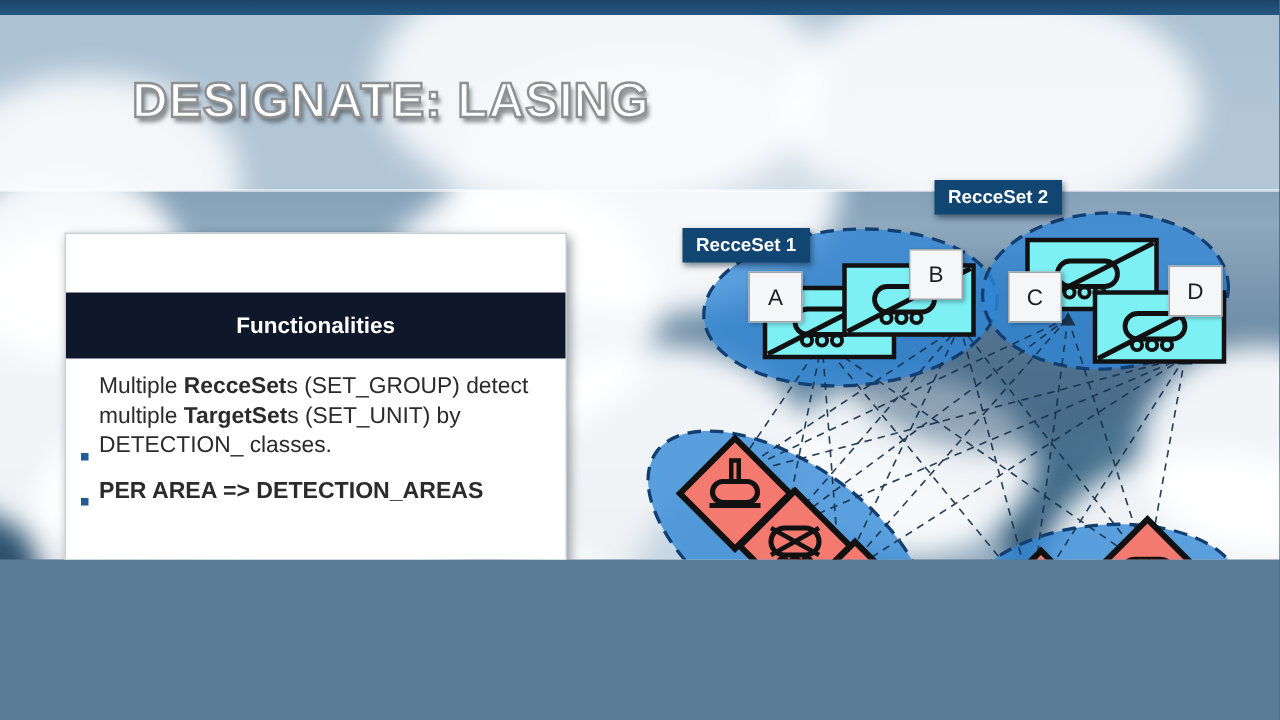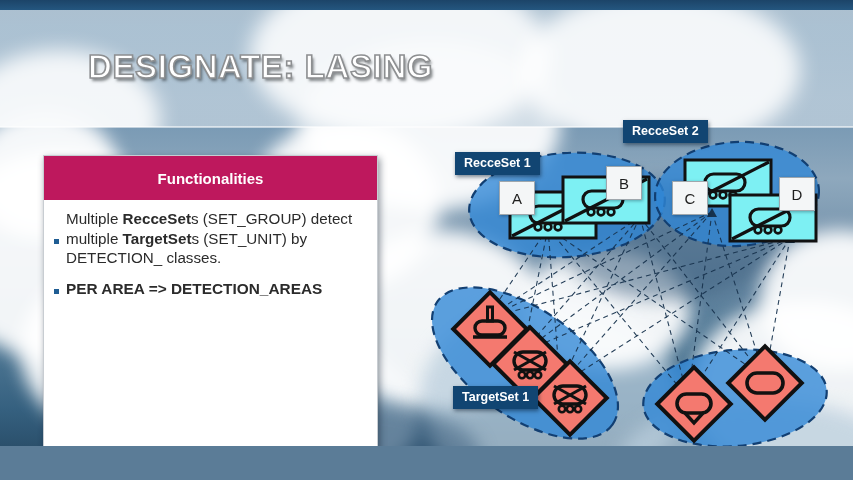--- a/index.html
+++ b/index.html
@@ -3,21 +3,21 @@
 <meta charset="utf-8">
 <title>DESIGNATE: LASING</title>
 <style>
   html,body{margin:0;padding:0;}
   body{
     width:853px;height:480px;overflow:hidden;
     font-family:"Liberation Sans", sans-serif;
     background:#5b7c97;
   }
   #slide{
-    position:relative;width:853px;height:446px;overflow:hidden;
+    position:relative;width:853px;height:373px;overflow:hidden;
     background:#41627e;
   }
 
   
   .sky{position:absolute;inset:0;}
   .sky .base{
     position:absolute;inset:0;
     background:
       linear-gradient(180deg,#1d4a73 0%, #2e6590 6%, #6f93b0 22%, #8ea8bd 40%,
                       #6d8ca6 60%, #4e7794 78%, #35607f 92%, #2b506c 100%);
@@ -49,26 +49,26 @@
   }
 
   
   .panel{
     position:absolute;left:43px;top:155px;width:333px;height:299px;
     background:#ffffff;
     border:1px solid #c8cdd2;
     box-shadow:2px 3px 7px rgba(10,25,40,.45);
   }
   .panel-head{
-    height:44px;background:#be185d;display:flex;align-items:center;
-    justify-content:center;color:#ffffff;font-size:15px;font-weight:bold;
+    height:44px;background:#0f172a;display:flex;align-items:center;
+    justify-content:center;color:#ffffff;font-size:15px;font-weight:bold;margin-top:39px;
   }
   .panel-body{padding:9px 12px 0 10px;}
   .bullet{
-    display:flex;align-items:center;margin-bottom:11px;
+    display:flex;align-items:flex-end;margin-bottom:11px;
     color:#2b2b2b;font-size:15.2px;line-height:19.5px;
   }
   .bullet .sq{
     flex:0 0 auto;width:5px;height:5px;background:#1f5d93;
     margin:7px 7px 0 0;
   }
   .bullet .tx{flex:1 1 auto;}
   .bullet b{font-weight:bold;}
   .bullet.strong .tx{font-weight:bold;font-size:15.4px;}
 

